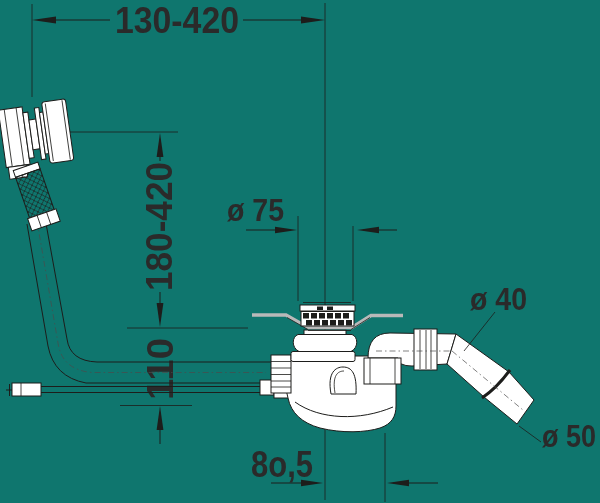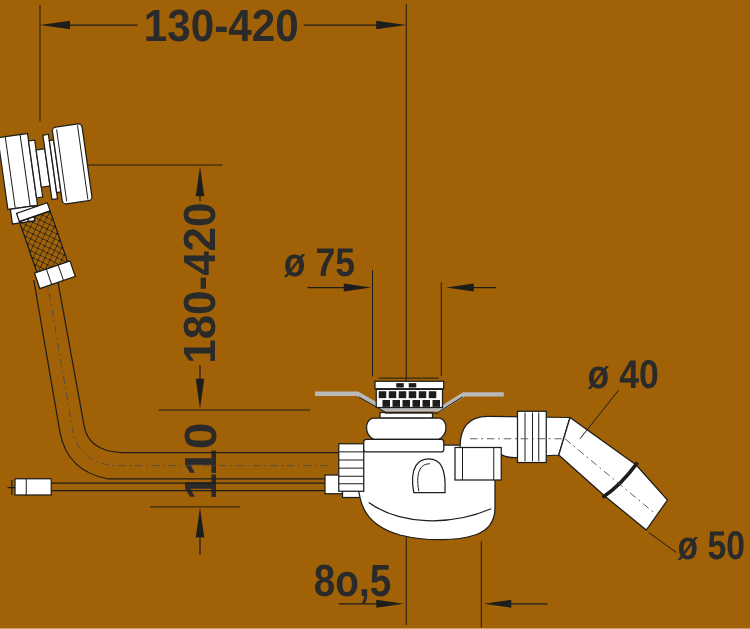--- a/index.html
+++ b/index.html
@@ -1,16 +1,16 @@
 <!DOCTYPE html>
 <html><head>
 <meta charset="utf-8">
 <style>
   html,body{margin:0;padding:0;background:#ffffff;}
-  .stage{position:relative;width:600px;height:503px;background:#a16207;overflow:hidden;
+  .stage{position:relative;width:600px;height:503px;background:#0f766e;overflow:hidden;
          font-family:"Liberation Sans", sans-serif;}
   svg{display:block;}
   .ln{stroke:#1d1d1b;stroke-width:1;fill:none;}
   .thin{stroke:#1d1d1b;stroke-width:0.8;fill:none;}
   .wfill{fill:#ffffff;stroke:#1d1d1b;stroke-width:1;}
   .blk{fill:#1d1d1b;stroke:none;}
   .dash{stroke:#4a4a4a;stroke-width:0.7;fill:none;stroke-dasharray:6 3 1.5 3;}
   .dimtxt{font-family:"Liberation Sans", sans-serif;font-weight:700;font-size:36px;
           fill:#2a2a2a;letter-spacing:0px;}
   .diatxt{font-family:"Liberation Sans", sans-serif;font-weight:700;font-size:32px;

